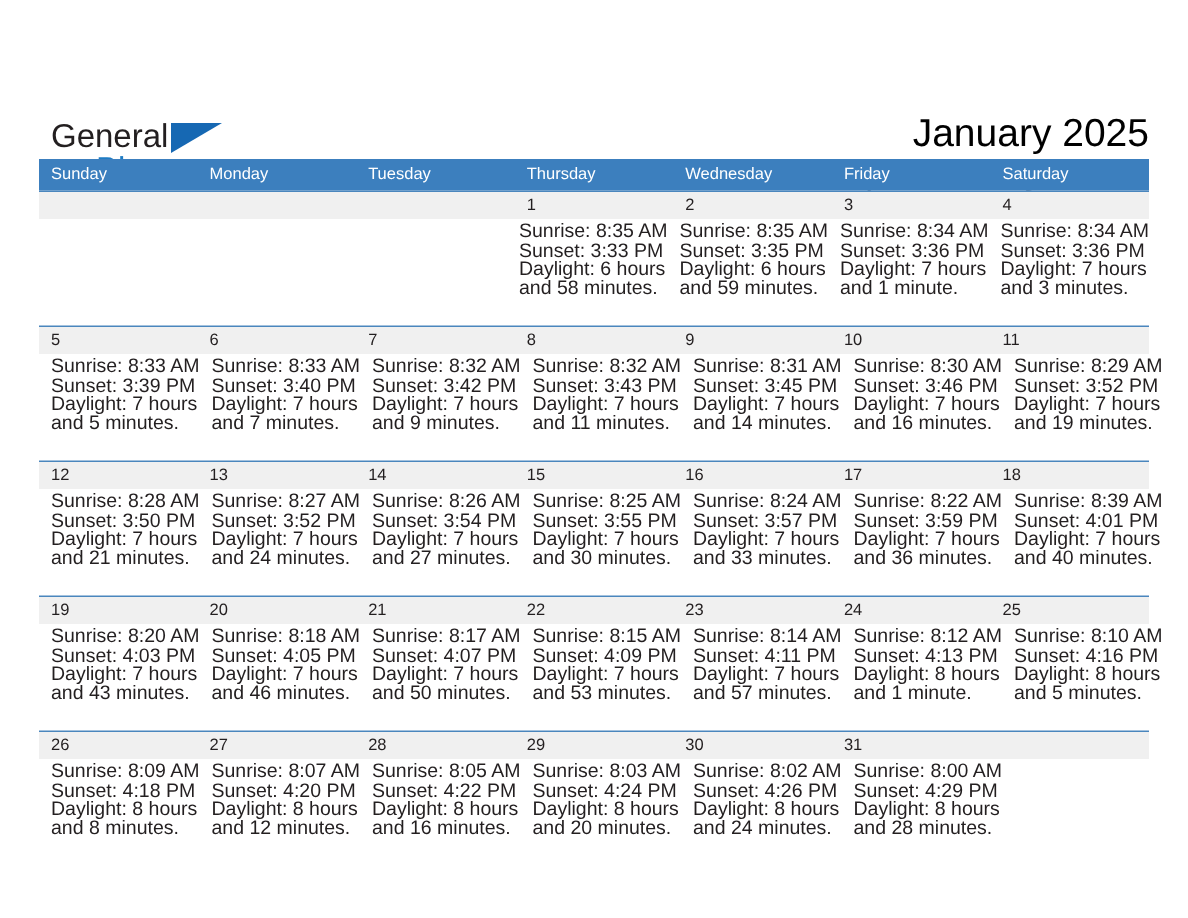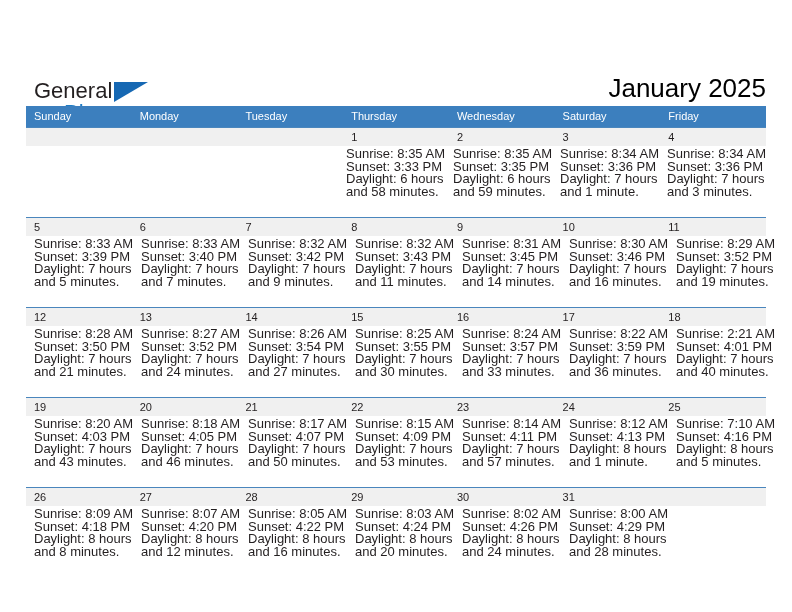--- a/index.html
+++ b/index.html
@@ -164,22 +164,22 @@
 
   </div>
 
   <div class="cal">
     <div class="dow-row" id="dow-row">
         <div class="dow">Sunday</div>
         <div class="dow">Monday</div>
         <div class="dow">Tuesday</div>
         <div class="dow">Thursday</div>
         <div class="dow">Wednesday</div>
+        <div class="dow">Friday</div>
         <div class="dow">Saturday</div>
-        <div class="dow">Friday</div>
       </div>
     <div id="weeks-container">
         <div class="week">
           <div class="week-nums">
             <div class="num-cell empty"></div>
             <div class="num-cell empty"></div>
             <div class="num-cell empty"></div>
             <div class="num-cell">1</div>
             <div class="num-cell">2</div>
             <div class="num-cell">3</div>
@@ -311,21 +311,21 @@
               <div>Daylight: 7 hours</div>
               <div>and 33 minutes.</div>
             </div>
             <div class="body-cell">
               <div>Sunrise: 8:22 AM</div>
               <div>Sunset: 3:59 PM</div>
               <div>Daylight: 7 hours</div>
               <div>and 36 minutes.</div>
             </div>
             <div class="body-cell">
-              <div>Sunrise: 2:21 AM</div>
+              <div>Sunrise: 8:39 AM</div>
               <div>Sunset: 4:01 PM</div>
               <div>Daylight: 7 hours</div>
               <div>and 40 minutes.</div>
             </div>
           </div>
         </div>
         <div class="week">
           <div class="week-nums">
             <div class="num-cell">19</div>
             <div class="num-cell">20</div>
@@ -366,21 +366,21 @@
               <div>Daylight: 7 hours</div>
               <div>and 57 minutes.</div>
             </div>
             <div class="body-cell">
               <div>Sunrise: 8:12 AM</div>
               <div>Sunset: 4:13 PM</div>
               <div>Daylight: 8 hours</div>
               <div>and 1 minute.</div>
             </div>
             <div class="body-cell">
-              <div>Sunrise: 7:10 AM</div>
+              <div>Sunrise: 8:10 AM</div>
               <div>Sunset: 4:16 PM</div>
               <div>Daylight: 8 hours</div>
               <div>and 5 minutes.</div>
             </div>
           </div>
         </div>
         <div class="week">
           <div class="week-nums">
             <div class="num-cell">26</div>
             <div class="num-cell">27</div>

